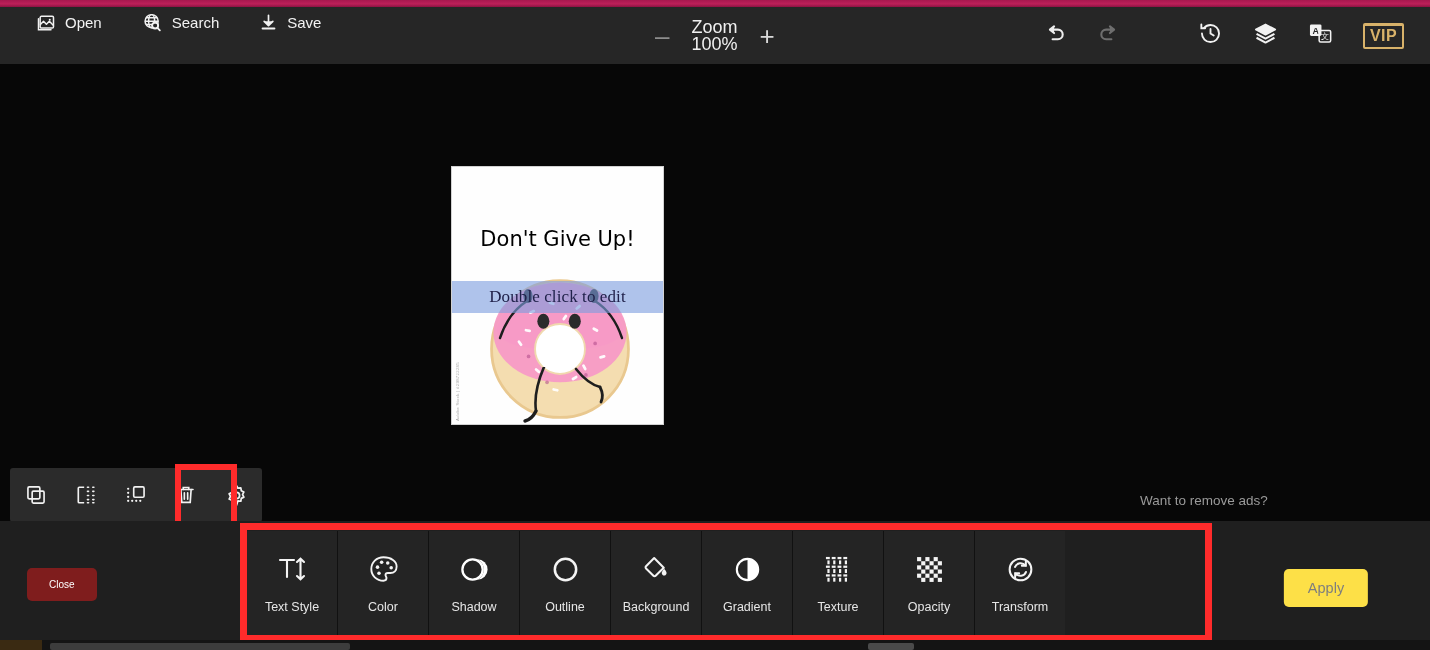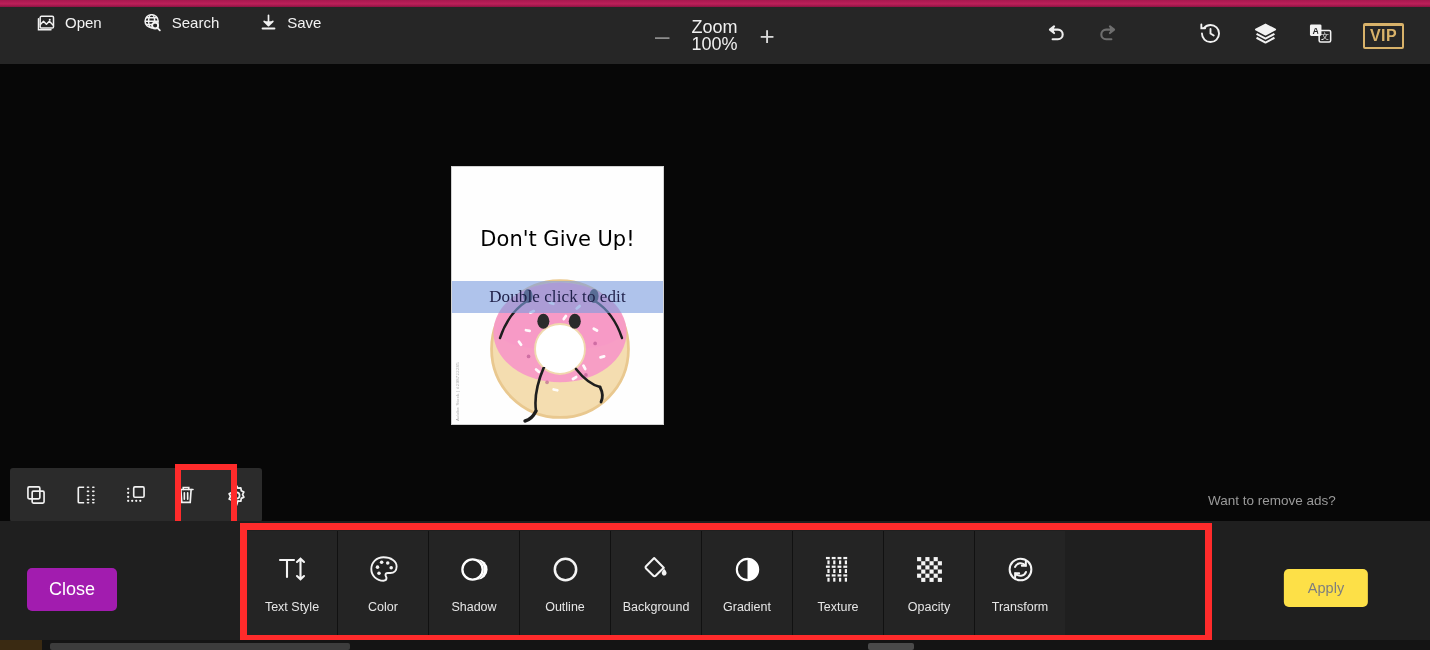--- a/index.html
+++ b/index.html
@@ -78,21 +78,21 @@
     position: absolute; left: 0; top: 114px; width: 100%; height: 32px;
     background: rgba(126,158,222,0.62);
     display: flex; align-items: center; justify-content: center;
   }
   .edit-layer span {
     font-family: "Liberation Serif", serif; font-size: 17px;
     color: #20214a; white-space: nowrap; letter-spacing: .1px;
   }
 
   .remove-ads {
-    position: absolute; left: 1208px; top: 429px;
+    position: absolute; left: 1140px; top: 429px;
     color: #9a9a9a; font-size: 13.5px; cursor: pointer;
   }
 
   
   .objbar {
     position: absolute; left: 10px; top: 468px;
     height: 54px; background: #2b2b2b; border-radius: 3px;
     display: flex; align-items: center; padding: 0 14px; gap: 26px;
   }
   .objbtn { cursor: pointer; display: flex; align-items: center; justify-content: center; width: 24px; height: 24px; }
@@ -109,21 +109,21 @@
     padding: 5px 9px; border-radius: 3px; white-space: nowrap;
   }
 
   
   .bottom {
     position: absolute; left: 0; top: 521px; width: 1430px; height: 119px;
     background: #1f1f1f;
   }
   .close-btn {
     position: absolute; left: 27px; top: 47px;
-    background: #a21caf; color: #ffffff; font-size: 18px;
+    background: #7f1d1d; color: #ffffff; font-size: 10px;
     padding: 11px 22px; border-radius: 5px; border: none; cursor: pointer;
     font-family: "Liberation Sans", sans-serif;
   }
   .apply-btn {
     position: absolute; left: 1326px; top: 48px; transform: translateX(-50%);
     background: #fde047; color: #7e7e7e; font-size: 14.5px;
     padding: 11px 24px; border-radius: 5px; border: none; cursor: pointer;
     font-family: "Liberation Sans", sans-serif;
   }
 

